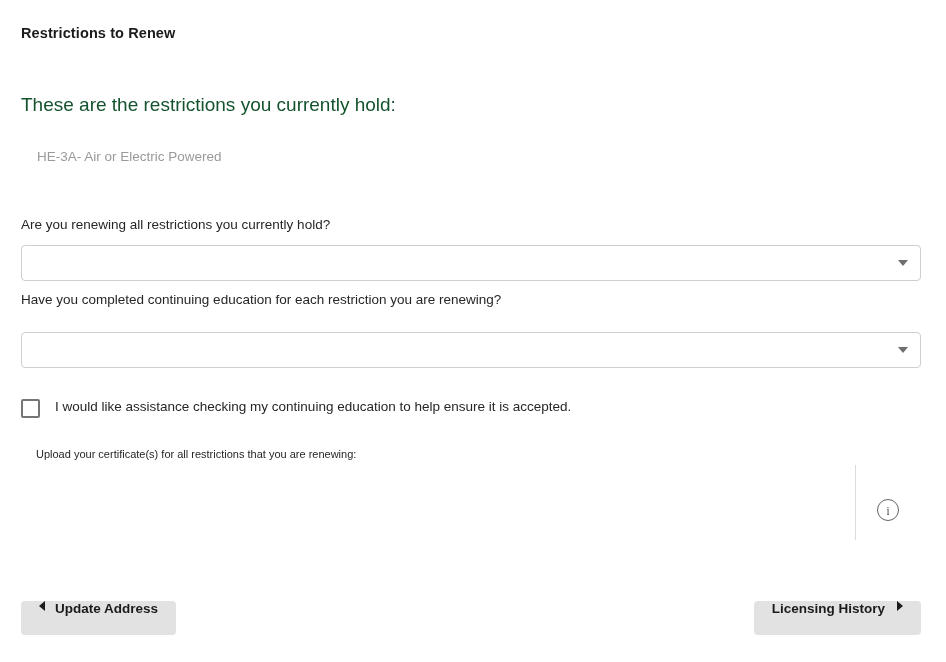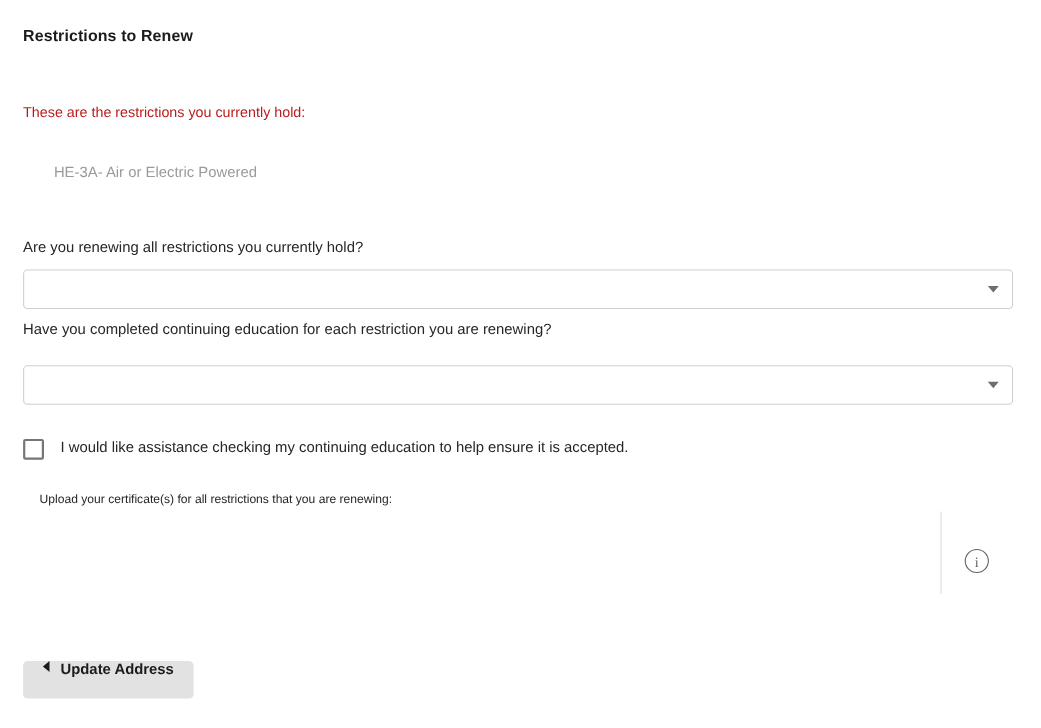--- a/index.html
+++ b/index.html
@@ -28,31 +28,31 @@
     top: 25px;
     font-size: 14.5px;
     font-weight: bold;
     color: #1b1b1b;
     letter-spacing: 0.1px;
   }
   .hold-intro {
     position: absolute;
     left: 21px;
     top: 94px;
-    font-size: 13px;
-    color: #b91c1c;
+    font-size: 19px;
+    color: #14532d;
   }
   .restriction-list {
     position: absolute;
     left: 37px;
     top: 147px;
     font-size: 13.5px;
     color: #9a9a9a;
   }
-  .restriction-item { line-height: 20px; margin-left: 12px; }
+  .restriction-item { line-height: 20px; }
 
   .field-label {
     position: absolute;
     left: 21px;
     font-size: 13.5px;
     color: #262626;
   }
   .label-renew-all { top: 217px; }
   .label-ce-complete { top: 292px; }
 
@@ -224,14 +224,18 @@
 
   <div class="upload-label">Upload your certificate(s) for all restrictions that you are renewing:</div>
   <div class="upload-divider"></div>
   <div class="info-icon">i</div>
 
   <button class="nav-button btn-prev">
     <span class="tri-left"></span>
     <span>Update Address</span>
   </button>
 
+  <button class="nav-button btn-next">
+    <span>Licensing History</span>
+    <span class="tri-right"></span>
+  </button>
 
 </div>
 
 </body></html>

